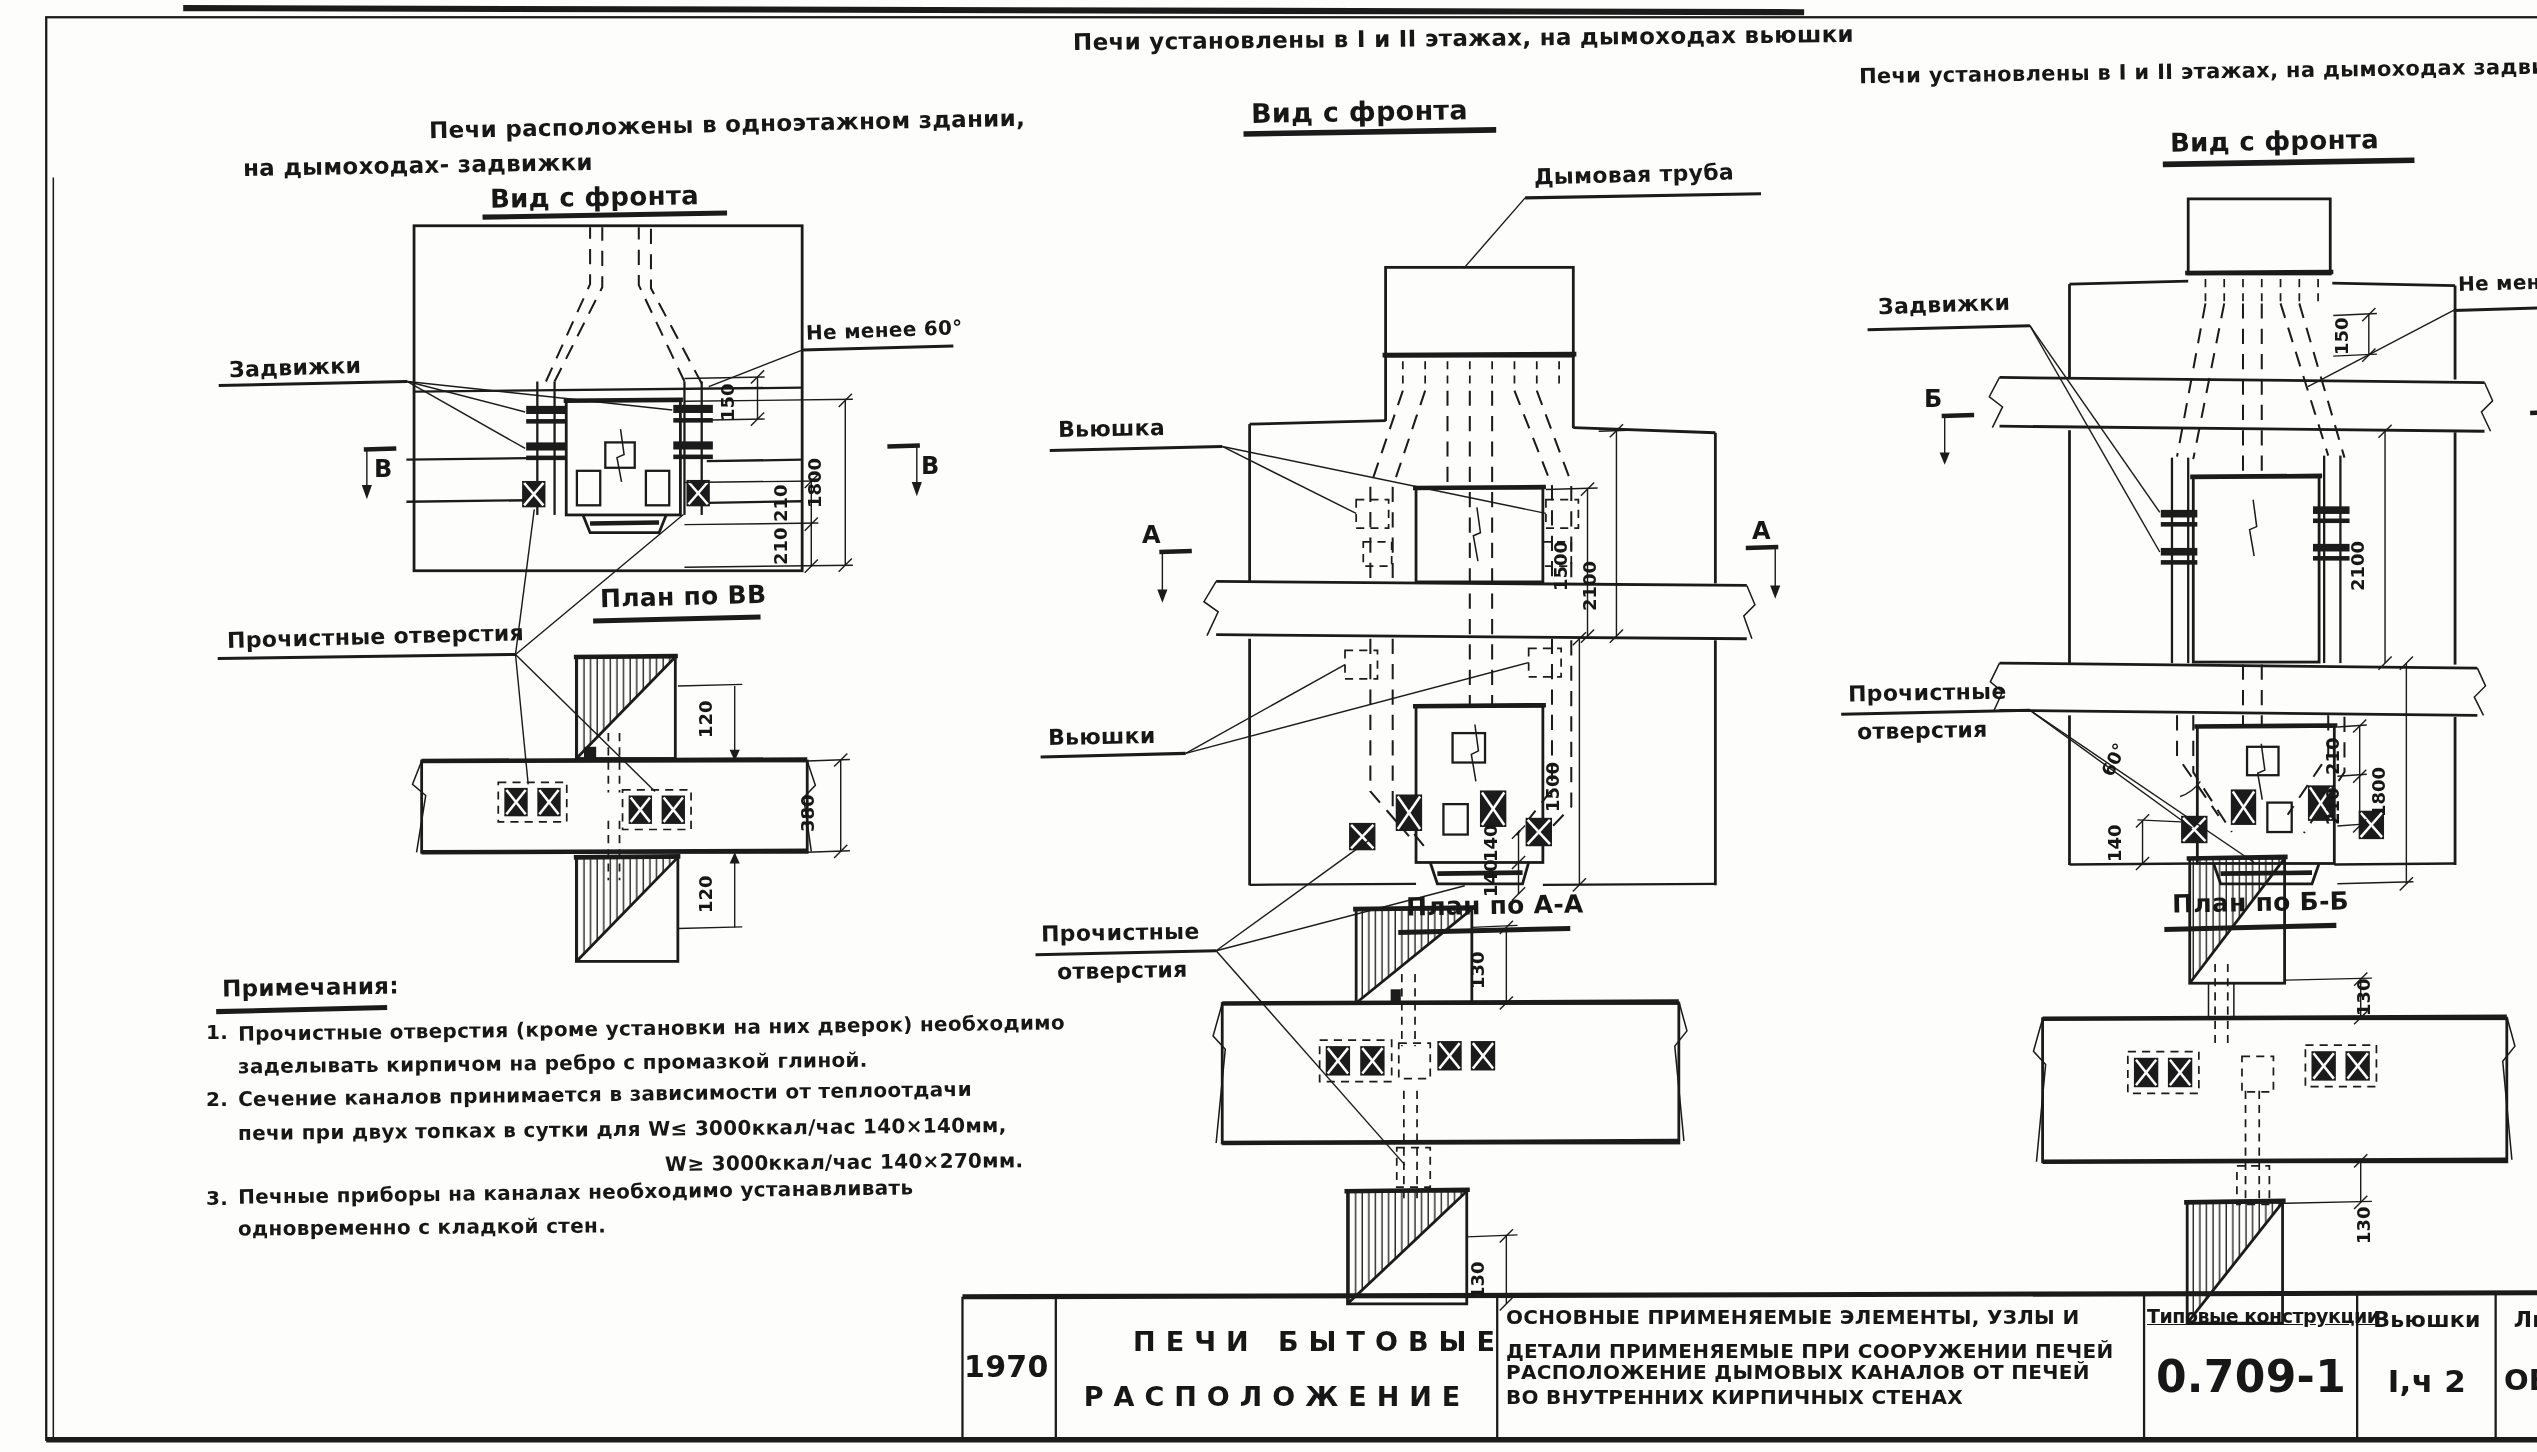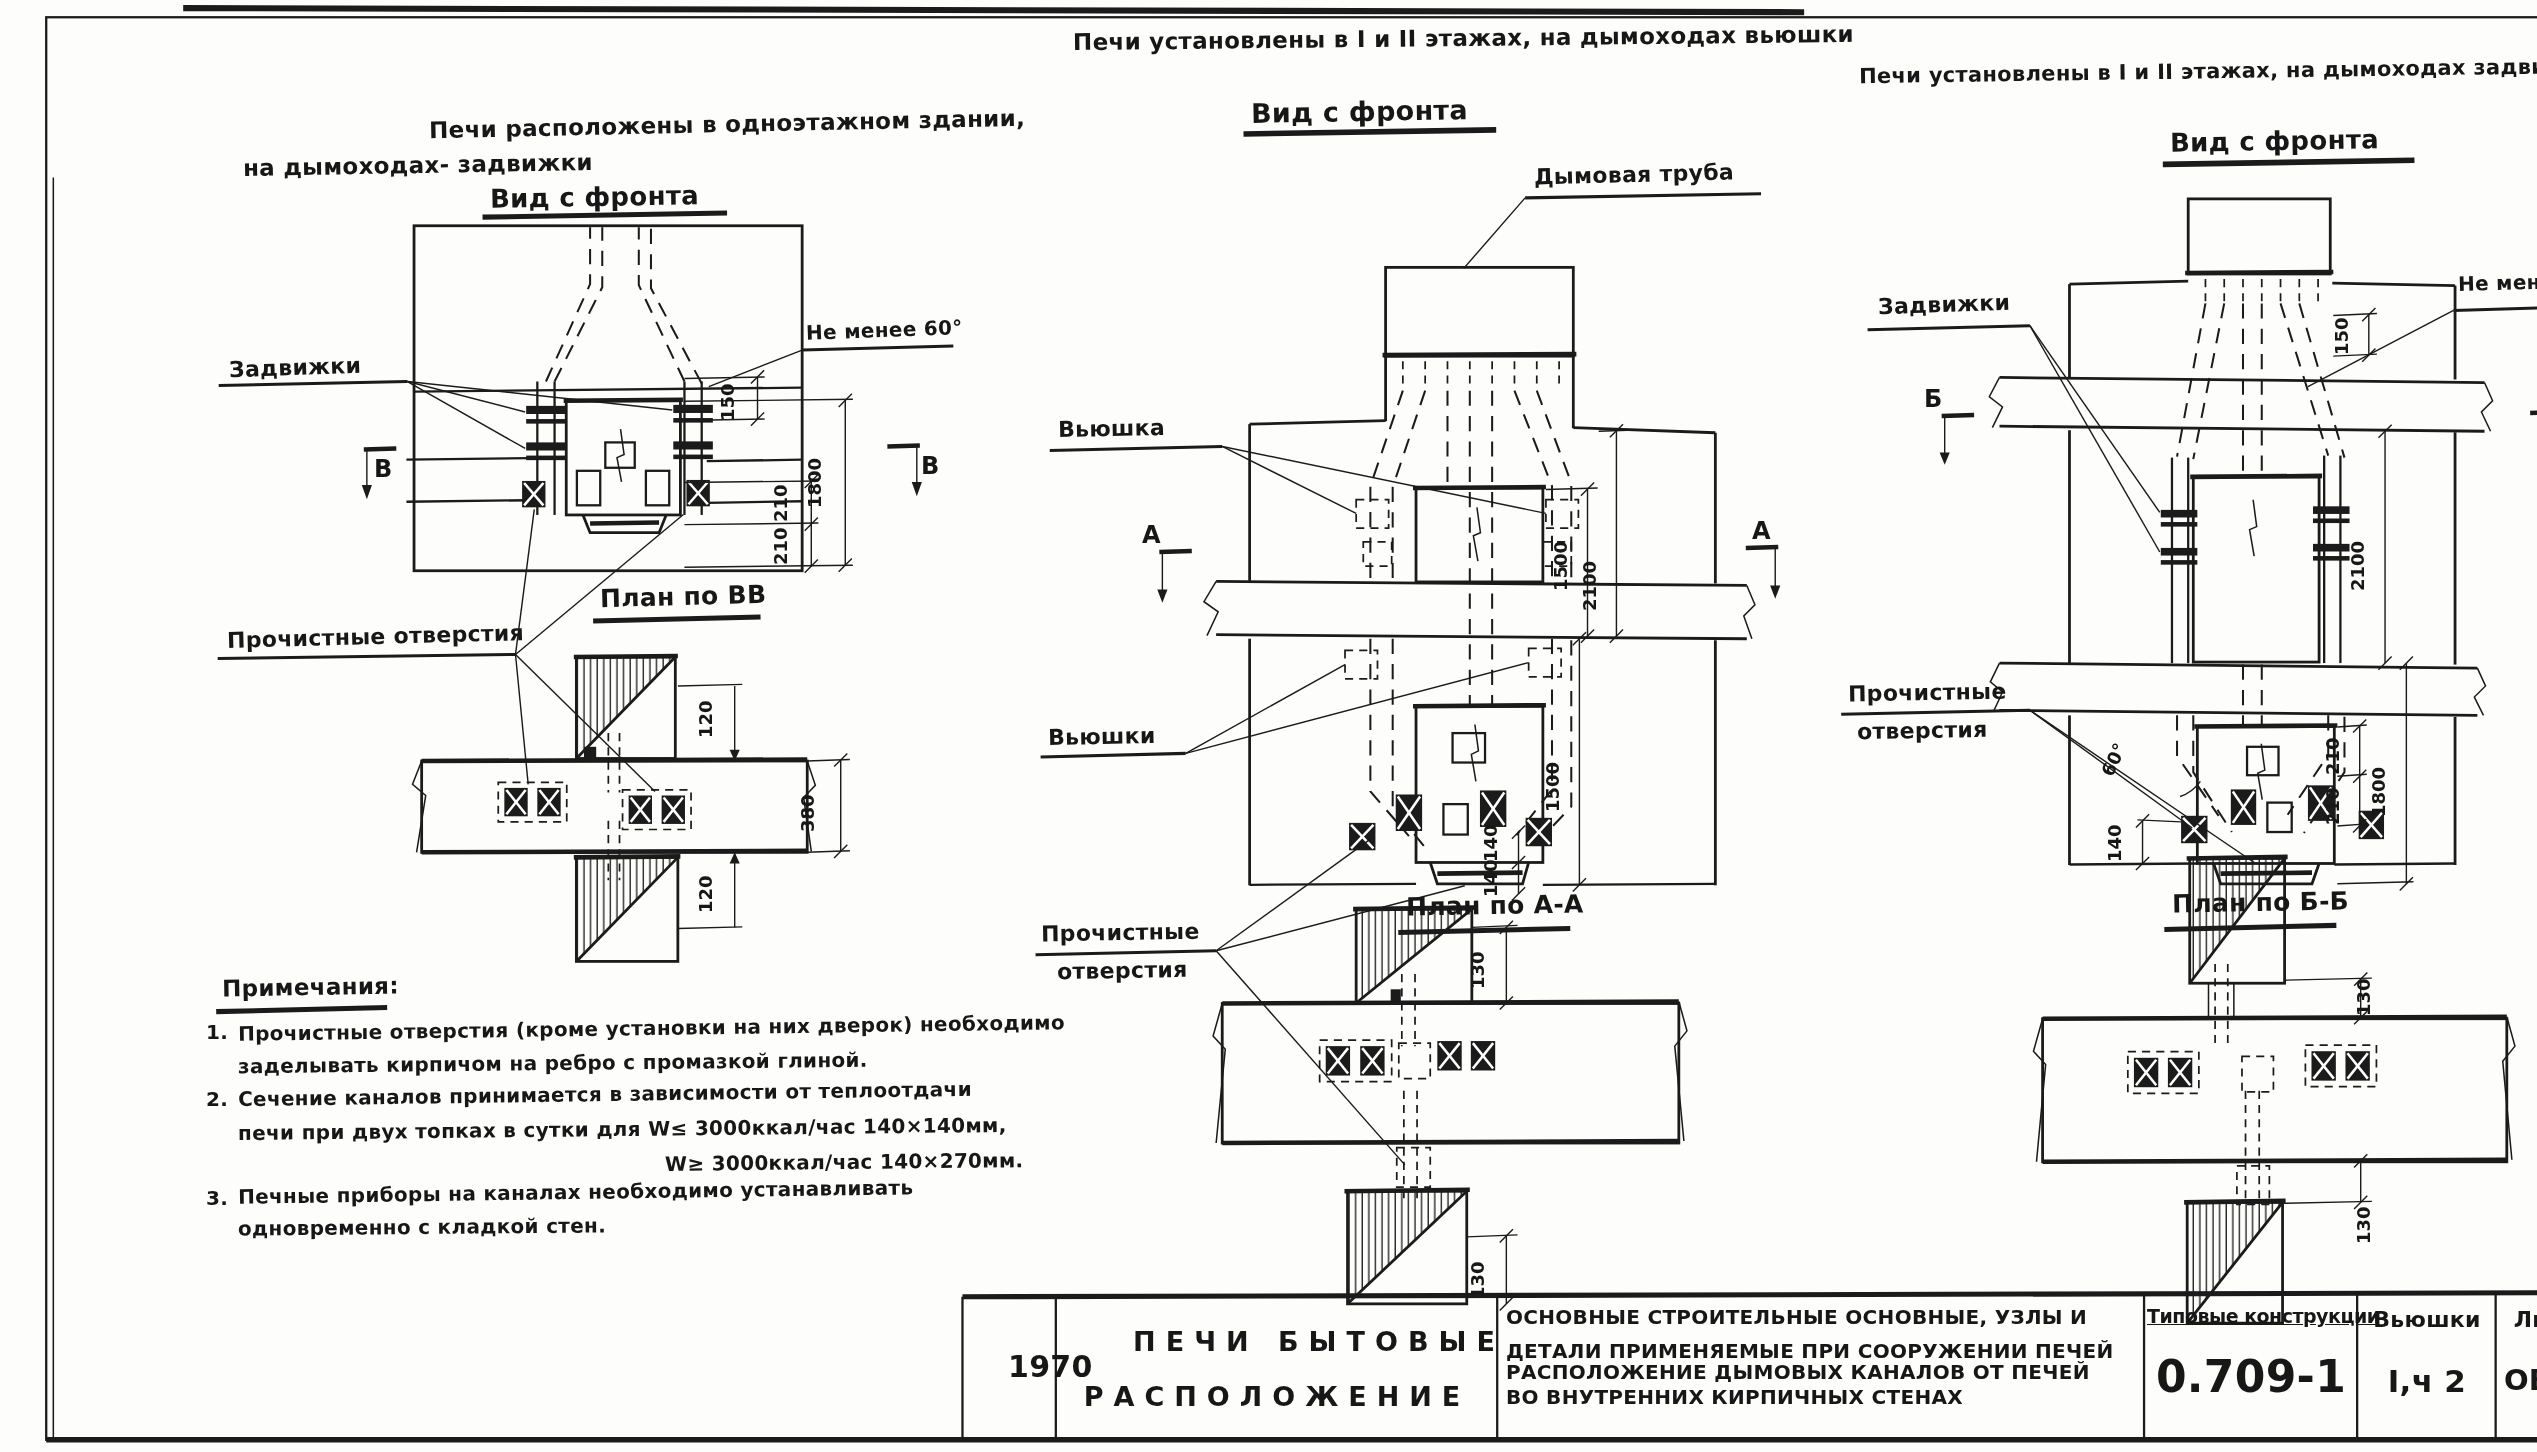--- a/index.html
+++ b/index.html
@@ -633,24 +633,24 @@
 <div class="t nt" style="left:238px;top:1016px;transform:rotate(-0.8deg);">Прочистные отверстия (кроме установки на них дверок) необходимо</div>
 <div class="t nt" style="left:238px;top:1051px;transform:rotate(-0.6deg);">заделывать кирпичом на ребро с промазкой глиной.</div>
 <div class="t nt" style="left:206px;top:1087px;">2.</div>
 <div class="t nt" style="left:238px;top:1082px;transform:rotate(-0.8deg);">Сечение каналов принимается в зависимости от теплоотдачи</div>
 <div class="t nt" style="left:238px;top:1117px;transform:rotate(-0.6deg);">печи при двух топках в сутки для  W≤ 3000ккал/час   140×140мм,</div>
 <div class="t nt" style="left:665px;top:1150px;transform:rotate(-0.6deg);">W≥ 3000ккал/час   140×270мм.</div>
 <div class="t nt" style="left:206px;top:1186px;">3.</div>
 <div class="t nt" style="left:238px;top:1180px;transform:rotate(-0.8deg);">Печные приборы на каналах необходимо устанавливать</div>
 <div class="t nt" style="left:238px;top:1215px;transform:rotate(-0.5deg);">одновременно с кладкой стен.</div>
 
-<div class="t tb" style="left:964px;top:1349px;width:74px;font-size:30px;font-weight:700;padding-left:44px;">1970</div>
+<div class="t tb" style="left:964px;top:1349px;width:74px;font-size:30px;font-weight:700;">1970</div>
 <div class="t tb" style="left:1057px;top:1326px;width:524px;font-size:27px;font-weight:700;letter-spacing:10px;">ПЕЧИ БЫТОВЫЕ</div>
 <div class="t tb" style="left:1057px;top:1381px;width:440px;font-size:27px;font-weight:700;letter-spacing:10px;">РАСПОЛОЖЕНИЕ</div>
-<div class="t" style="left:1506px;top:1305px;font-size:20px;font-weight:600;">ОСНОВНЫЕ СТРОИТЕЛЬНЫЕ ОСНОВНЫЕ, УЗЛЫ И</div>
+<div class="t" style="left:1506px;top:1305px;font-size:20px;font-weight:600;">ОСНОВНЫЕ ПРИМЕНЯЕМЫЕ ЭЛЕМЕНТЫ, УЗЛЫ И</div>
 <div class="t" style="left:1506px;top:1339px;font-size:20px;font-weight:600;">ДЕТАЛИ ПРИМЕНЯЕМЫЕ ПРИ СООРУЖЕНИИ ПЕЧЕЙ</div>
 <div class="t" style="left:1506px;top:1360px;font-size:20px;font-weight:600;">РАСПОЛОЖЕНИЕ ДЫМОВЫХ КАНАЛОВ ОТ ПЕЧЕЙ</div>
 <div class="t" style="left:1506px;top:1385px;font-size:20px;font-weight:600;">ВО ВНУТРЕННИХ КИРПИЧНЫХ СТЕНАХ</div>
 <div class="t tb" style="left:2147px;top:1305px;width:208px;font-size:19px;font-weight:700;text-decoration:underline;letter-spacing:-0.5px;">Типовые конструкции</div>
 <div class="t tb" style="left:2147px;top:1351px;width:208px;font-size:44px;font-weight:700;">0.709-1</div>
 <div class="t tb" style="left:2359px;top:1307px;width:136px;font-size:22px;font-weight:700;">Вьюшки</div>
 <div class="t tb" style="left:2359px;top:1363px;width:136px;font-size:31px;font-weight:700;">I,ч 2</div>
 <div class="t tb" style="left:2497px;top:1307px;width:94px;font-size:22px;font-weight:700;">Лист</div>
 <div class="t tb" style="left:2497px;top:1363px;width:94px;font-size:29px;font-weight:700;">ОВ-8</div>
 

